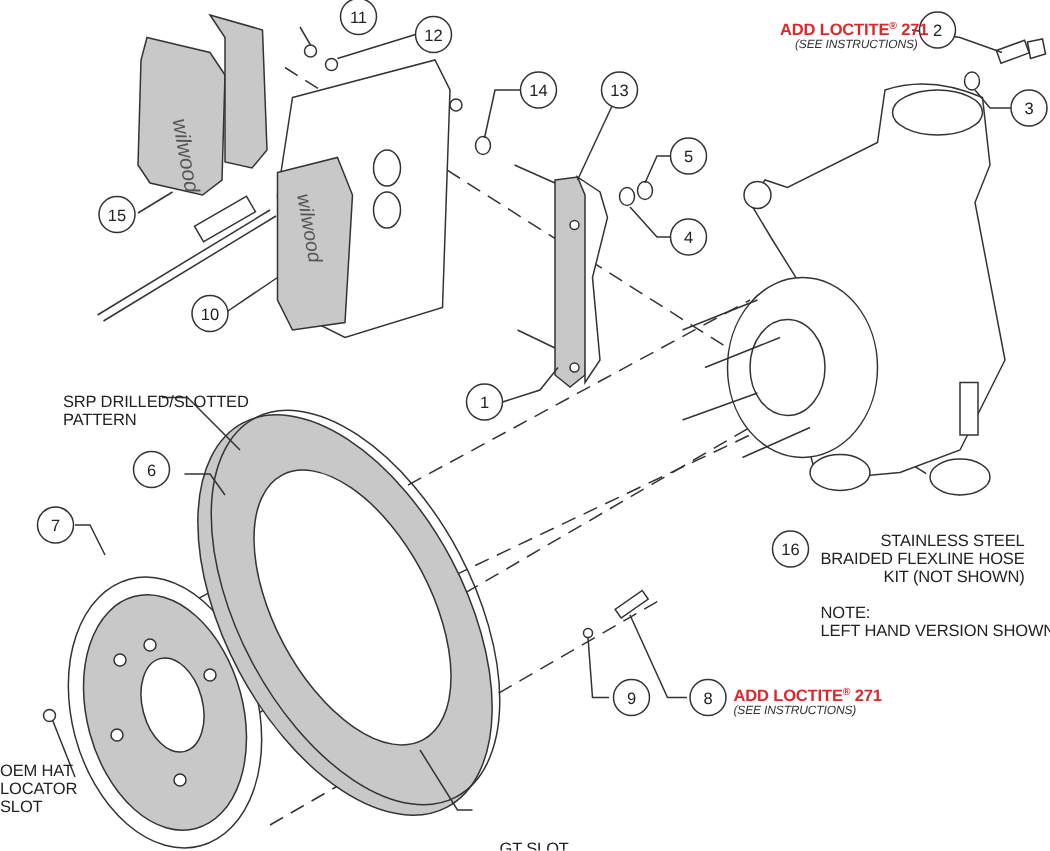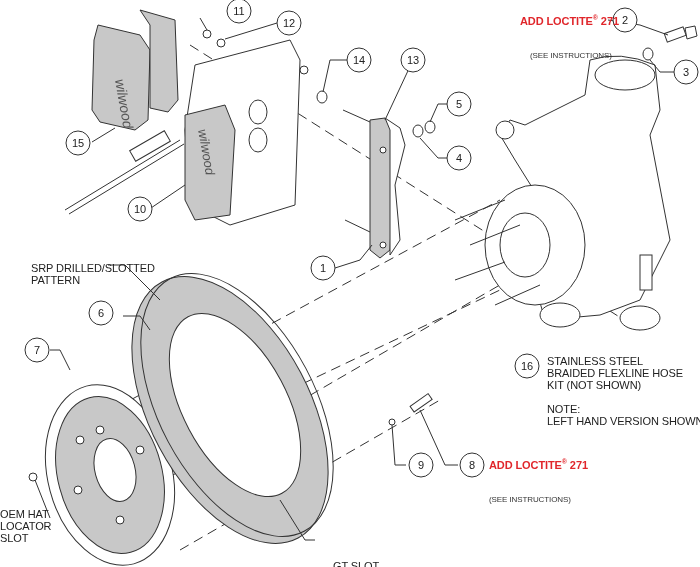--- a/index.html
+++ b/index.html
@@ -2,21 +2,21 @@
 <html><head>
 <meta charset="utf-8">
 <style>
   html, body { margin: 0; padding: 0; background: #ffffff; }
   body { width: 700px; height: 567px; position: relative; overflow: hidden;
          font-family: "Liberation Sans", sans-serif; }
   #art { position: absolute; left: 0; top: 0; }
   .lbl { position: absolute; font-family: "Liberation Sans", sans-serif; font-size: 11px;
          line-height: 12px; color: #222; white-space: pre; letter-spacing: -0.1px; }
   .red { color: #e0262b; font-weight: bold; font-size: 11px; }
-  .sub { font-size: 8px; color: #333; line-height: 9px; margin-top: 26px; }
+  .sub { font-style: italic; font-size: 8px; color: #333; line-height: 9px; }
   .red sup { font-size: 7px; }
   .num { font-family: "Liberation Sans", sans-serif; font-size: 11px; fill: #222; }
 </style>
 </head>
 <body>
 
 <svg id="art" width="700" height="567" viewBox="0 0 700 567">
   <defs>
     <style>
       .ln { stroke:#333; stroke-width:1; fill:none; }
@@ -199,27 +199,27 @@
     <g>
         <circle class="circ" cx="527" cy="366" r="12"></circle>
         <text class="num" x="527" y="370" text-anchor="middle">16</text>
       </g>
   </g>
 </svg>
 
 <div class="lbl red" style="left:520px; top:12px;"><span>ADD LOCTITE</span><sup>®</sup><span> 271</span></div>
 <div class="lbl sub" style="left:530px; top:25px;">(SEE INSTRUCTIONS)</div>
 
-<div class="lbl" style="left:31px; top:262px;">SRP DRILLED/SLOTTED
+<div class="lbl" style="left:42px; top:262px;">SRP DRILLED/SLOTTED
 PATTERN</div>
 <div class="lbl" style="left:0px; top:508px;">OEM HAT
 LOCATOR
 SLOT</div>
 <div class="lbl" style="left:333px; top:560px;">GT SLOT
 PATTERN</div>
-<div class="lbl" style="left:547px; top:355px;">STAINLESS STEEL
+<div class="lbl" style="left:547px; top:355px;text-align:right;">STAINLESS STEEL
 BRAIDED FLEXLINE HOSE
 KIT (NOT SHOWN)</div>
 <div class="lbl" style="left:547px; top:403px;">NOTE:
 LEFT HAND VERSION SHOWN</div>
 
 <div class="lbl red" style="left:489px; top:456px;"><span>ADD LOCTITE</span><sup>®</sup><span> 271</span></div>
 <div class="lbl sub" style="left:489px; top:469px;">(SEE INSTRUCTIONS)</div>
 
 </body></html>

